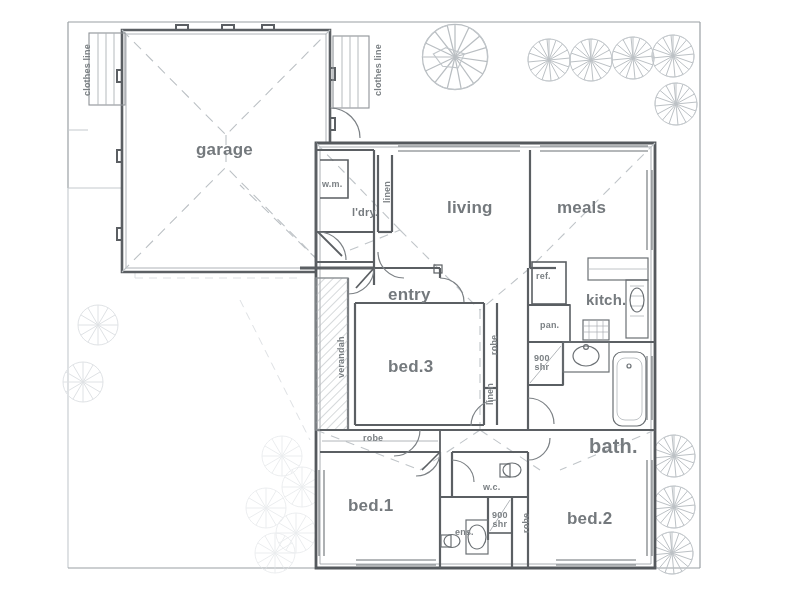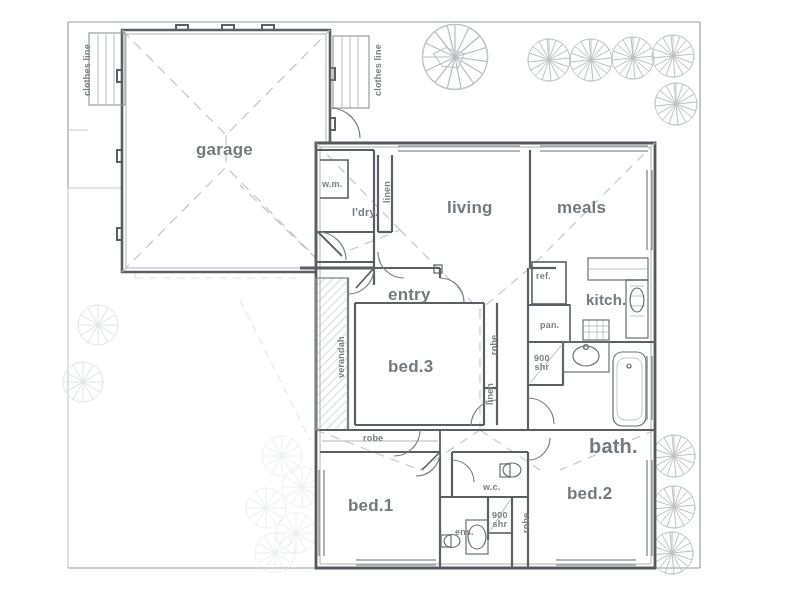--- a/index.html
+++ b/index.html
@@ -364,21 +364,21 @@
   </g>
 </svg>
 
 <div id="roomLabels">
       <div class="lbl rm" style="left: 196px; top: 140px; text-align: center;">garage</div>
       <div class="lbl rm" style="left: 447px; top: 198px;">living</div>
       <div class="lbl rm" style="left: 557px; top: 198px;">meals</div>
       <div class="lbl rm" style="left: 388px; top: 285px;">entry</div>
       <div class="lbl rm" style="left: 388px; top: 357px; text-align: right;">bed.3</div>
       <div class="lbl rm" style="left: 348px; top: 496px;">bed.1</div>
-      <div class="lbl rm" style="left: 567px; top: 484px;">bed.2</div>
+      <div class="lbl rm" style="left: 567px; top: 509px;">bed.2</div>
       <div class="lbl sm" style="font-size: 15px; font-weight: 700; left: 566px; top: 291px;">kitch.</div>
       <div class="lbl sm" style="font-size: 20px; font-weight: 700; left: 569px; top: 395px; margin-top: 40px;">bath.</div>
       <div class="lbl sm" style="left: 332px; top: 206px;">l'dry.</div>
       <div class="lbl xs" style="left: 322px; top: 180px; text-align: right;">w.m.</div>
       <div class="lbl xs" style="left: 536px; top: 272px;">ref.</div>
       <div class="lbl xs" style="left: 540px; top: 321px;">pan.</div>
       <div class="lbl xs" style="left: 483px; top: 483px;">w.c.</div>
       <div class="lbl xs" style="left: 455px; top: 528px; text-align: right;">ens.</div>
     </div>
 <div id="vertLabels">

